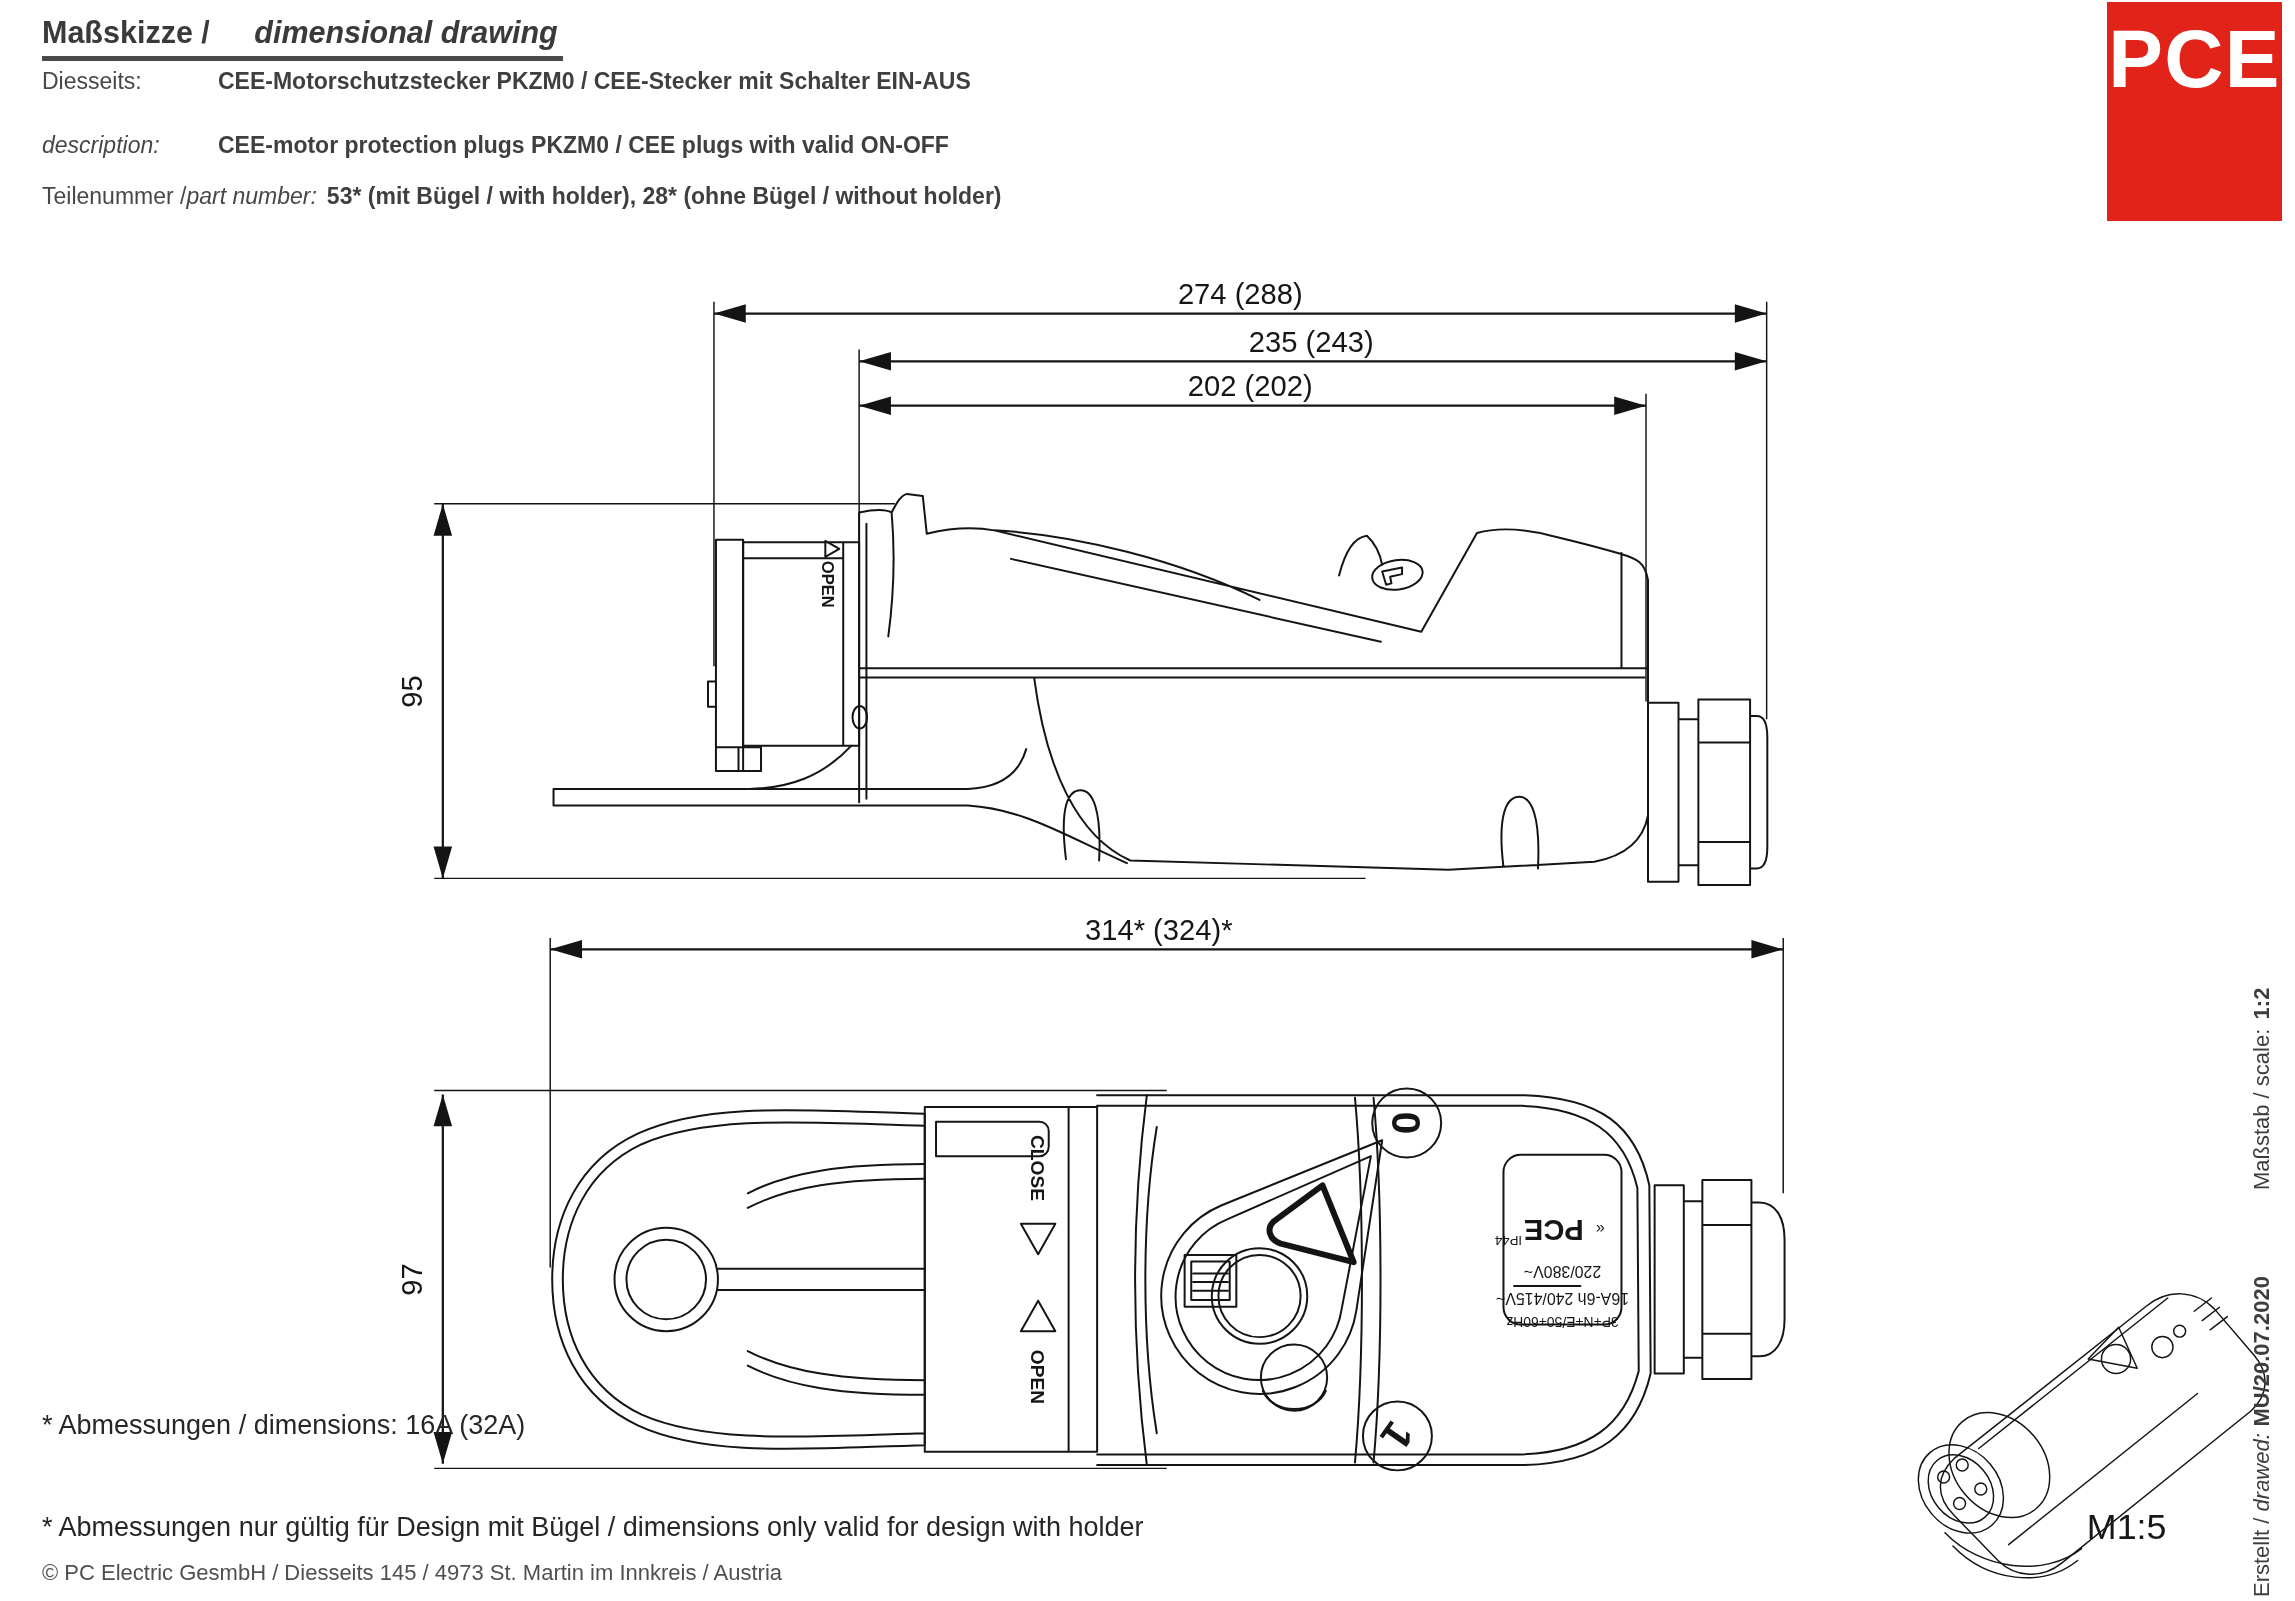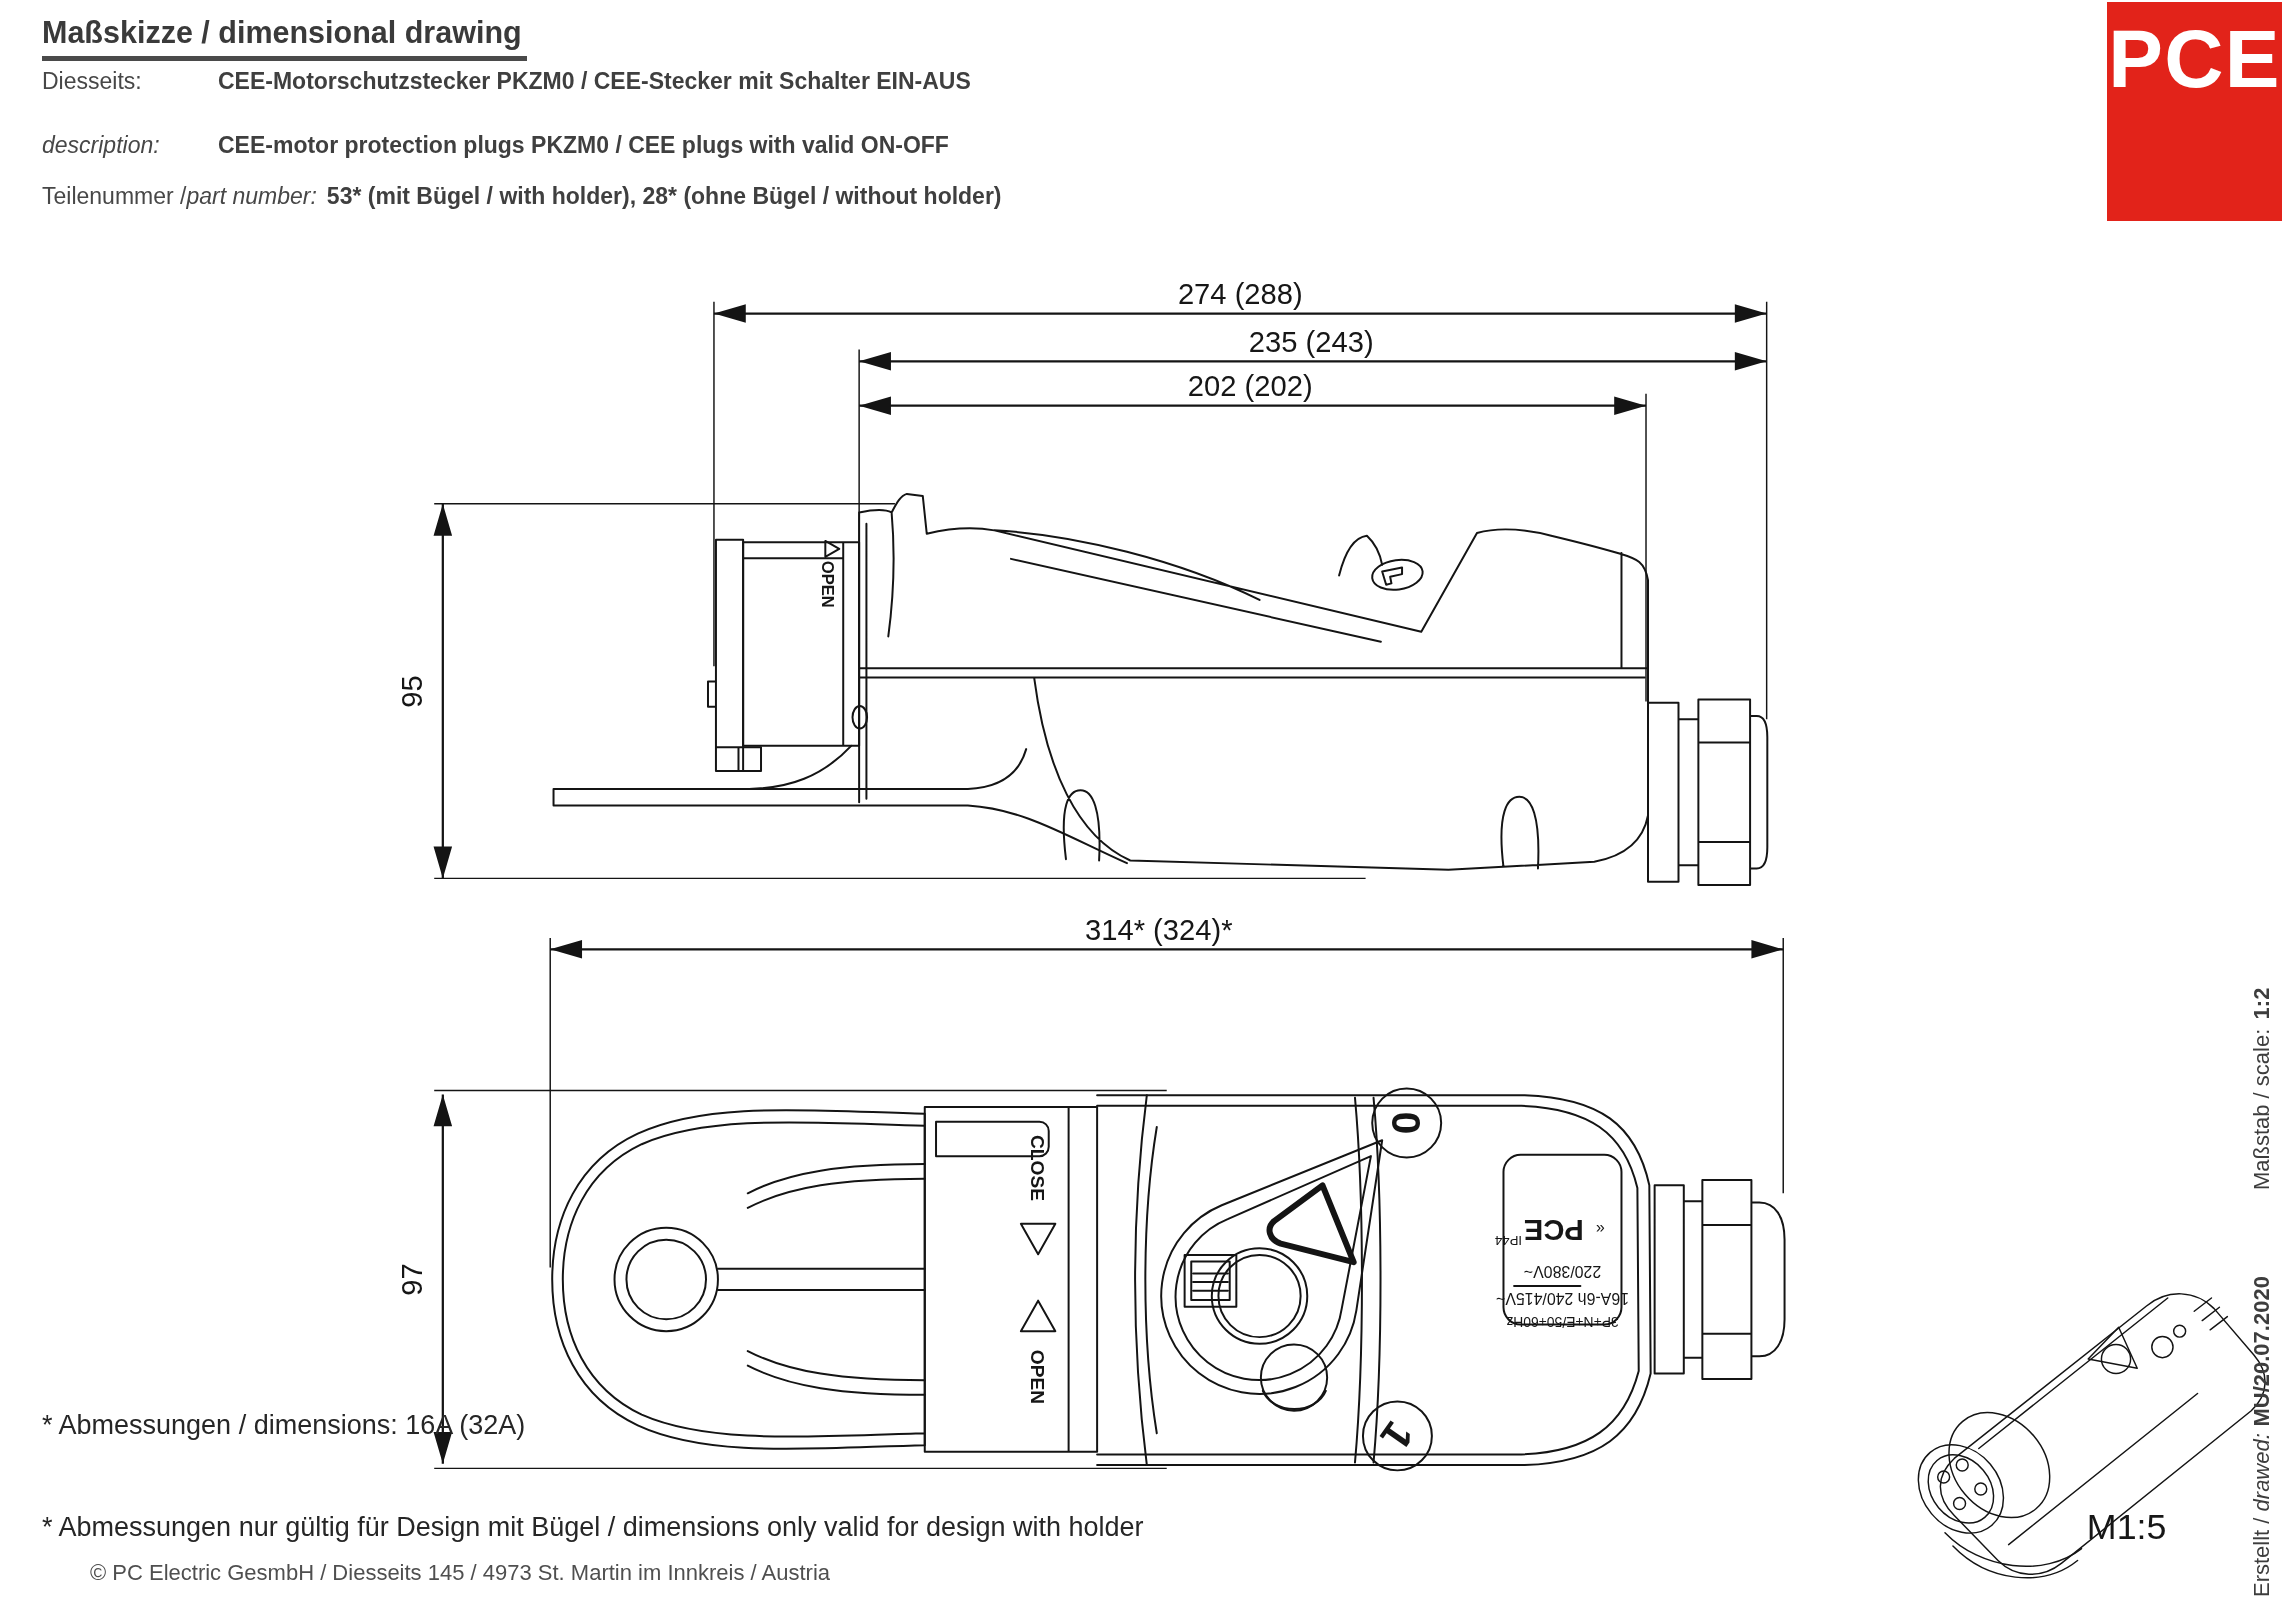--- a/index.html
+++ b/index.html
@@ -6,21 +6,21 @@
   body{
     width:2295px;height:1601px;position:relative;overflow:hidden;
     font-family:"Liberation Sans",sans-serif;color:#3d3d3d;
   }
   .abs{position:absolute;}
   
   .title{
     left:42px;top:14.6px;font-size:30.5px;font-weight:bold;color:#3a3a3a;
     border-bottom:5.3px solid #4a4a4a;padding-bottom:6.6px;padding-right:5.3px;white-space:nowrap;
   }
-  .title .en{}
+  .title .en{font-style:italic;margin-left:36px;}
   .hrow{left:42px;font-size:23px;color:#474747;white-space:nowrap;}
   .hrow .lbl{display:inline-block;min-width:166px;}
   .hrow .lbl-wide{display:inline-block;}
   .hrow .it{font-style:italic;margin-top:7px;}
   .hrow .val{font-weight:bold;color:#3f3f3f;margin-left:10px;}
   .row1{top:68px;} .row2{top:125px;} .row3{top:183px;}
   
   .logo{
     left:2107px;top:2px;width:175px;height:219px;
     display:block;text-align:center;
@@ -53,21 +53,21 @@
     left:2249px;top:1597px;width:637px;transform:rotate(-90deg);
     transform-origin:0 0;font-size:22px;color:#3d3d3d;white-space:nowrap;
   }
   .side-caption .it{font-style:italic;}
   .side-caption .b{font-weight:bold;margin-left:6.6px;}
   .side-caption .gap{margin-left:86px;}
   .side-caption .b2{font-weight:bold;margin-left:9.3px;}
   
   .note{left:42px;font-size:27px;color:#262626;white-space:nowrap;}
   .n1{top:1410px;} .n2{top:1512px;}
-  .copyright{left:42px;top:1560px;font-size:22px;color:#4f4f4f;white-space:nowrap;margin-left:48px;}
+  .copyright{left:42px;top:1560px;font-size:22px;color:#4f4f4f;white-space:nowrap;}
 </style>
 </head>
 <body>
 
 <div class="abs title">
   <span>Maßskizze / </span><span class="en">dimensional drawing</span>
 </div>
 
 <div class="abs hrow row1">
   <span class="lbl">Diesseits:</span><span class="val">CEE-Motorschutzstecker PKZM0 / CEE-Stecker mit Schalter EIN-AUS</span>

